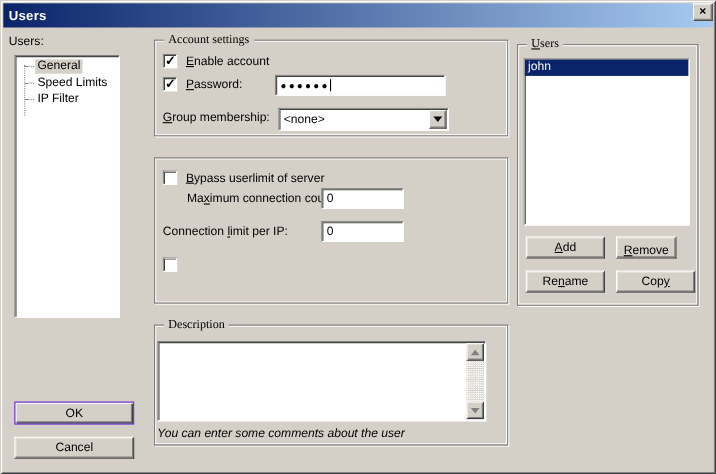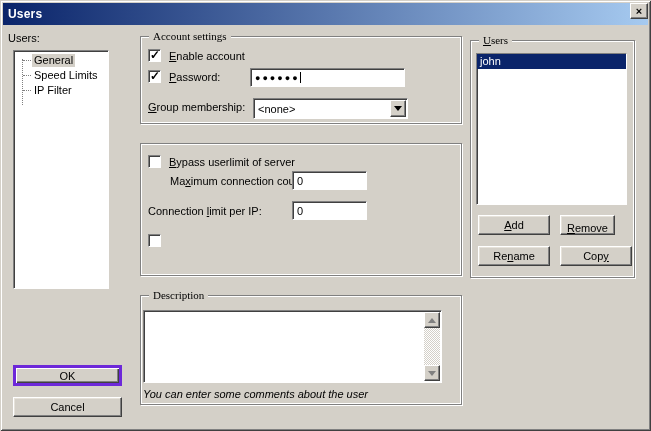--- a/index.html
+++ b/index.html
@@ -32,21 +32,21 @@
   }
   .raised {
     background:#d4d0c8;
     border:1px solid; border-color:#ffffff #404040 #404040 #ffffff;
     box-shadow: inset -1px -1px 0 #808080, inset 1px 1px 0 #e6e2da;
   }
   .btn {
     position:absolute; display:flex; align-items:center; justify-content:center;
     font-size:11px; cursor:default;
   }
-  .btn.default { border:3px solid #6d28d9;
+  .btn.default { border:1px solid #6d28d9;
     box-shadow: inset 1px 1px 0 #ffffff, inset -1px -1px 0 #404040, inset -2px -2px 0 #808080;
   }
   .sunken {
     background:#fff;
     border:1px solid; border-color:#808080 #ffffff #ffffff #808080;
     box-shadow: inset 1px 1px 0 #404040;
   }
   .groupbox {
     position:absolute;
     border:1px solid #808080;

